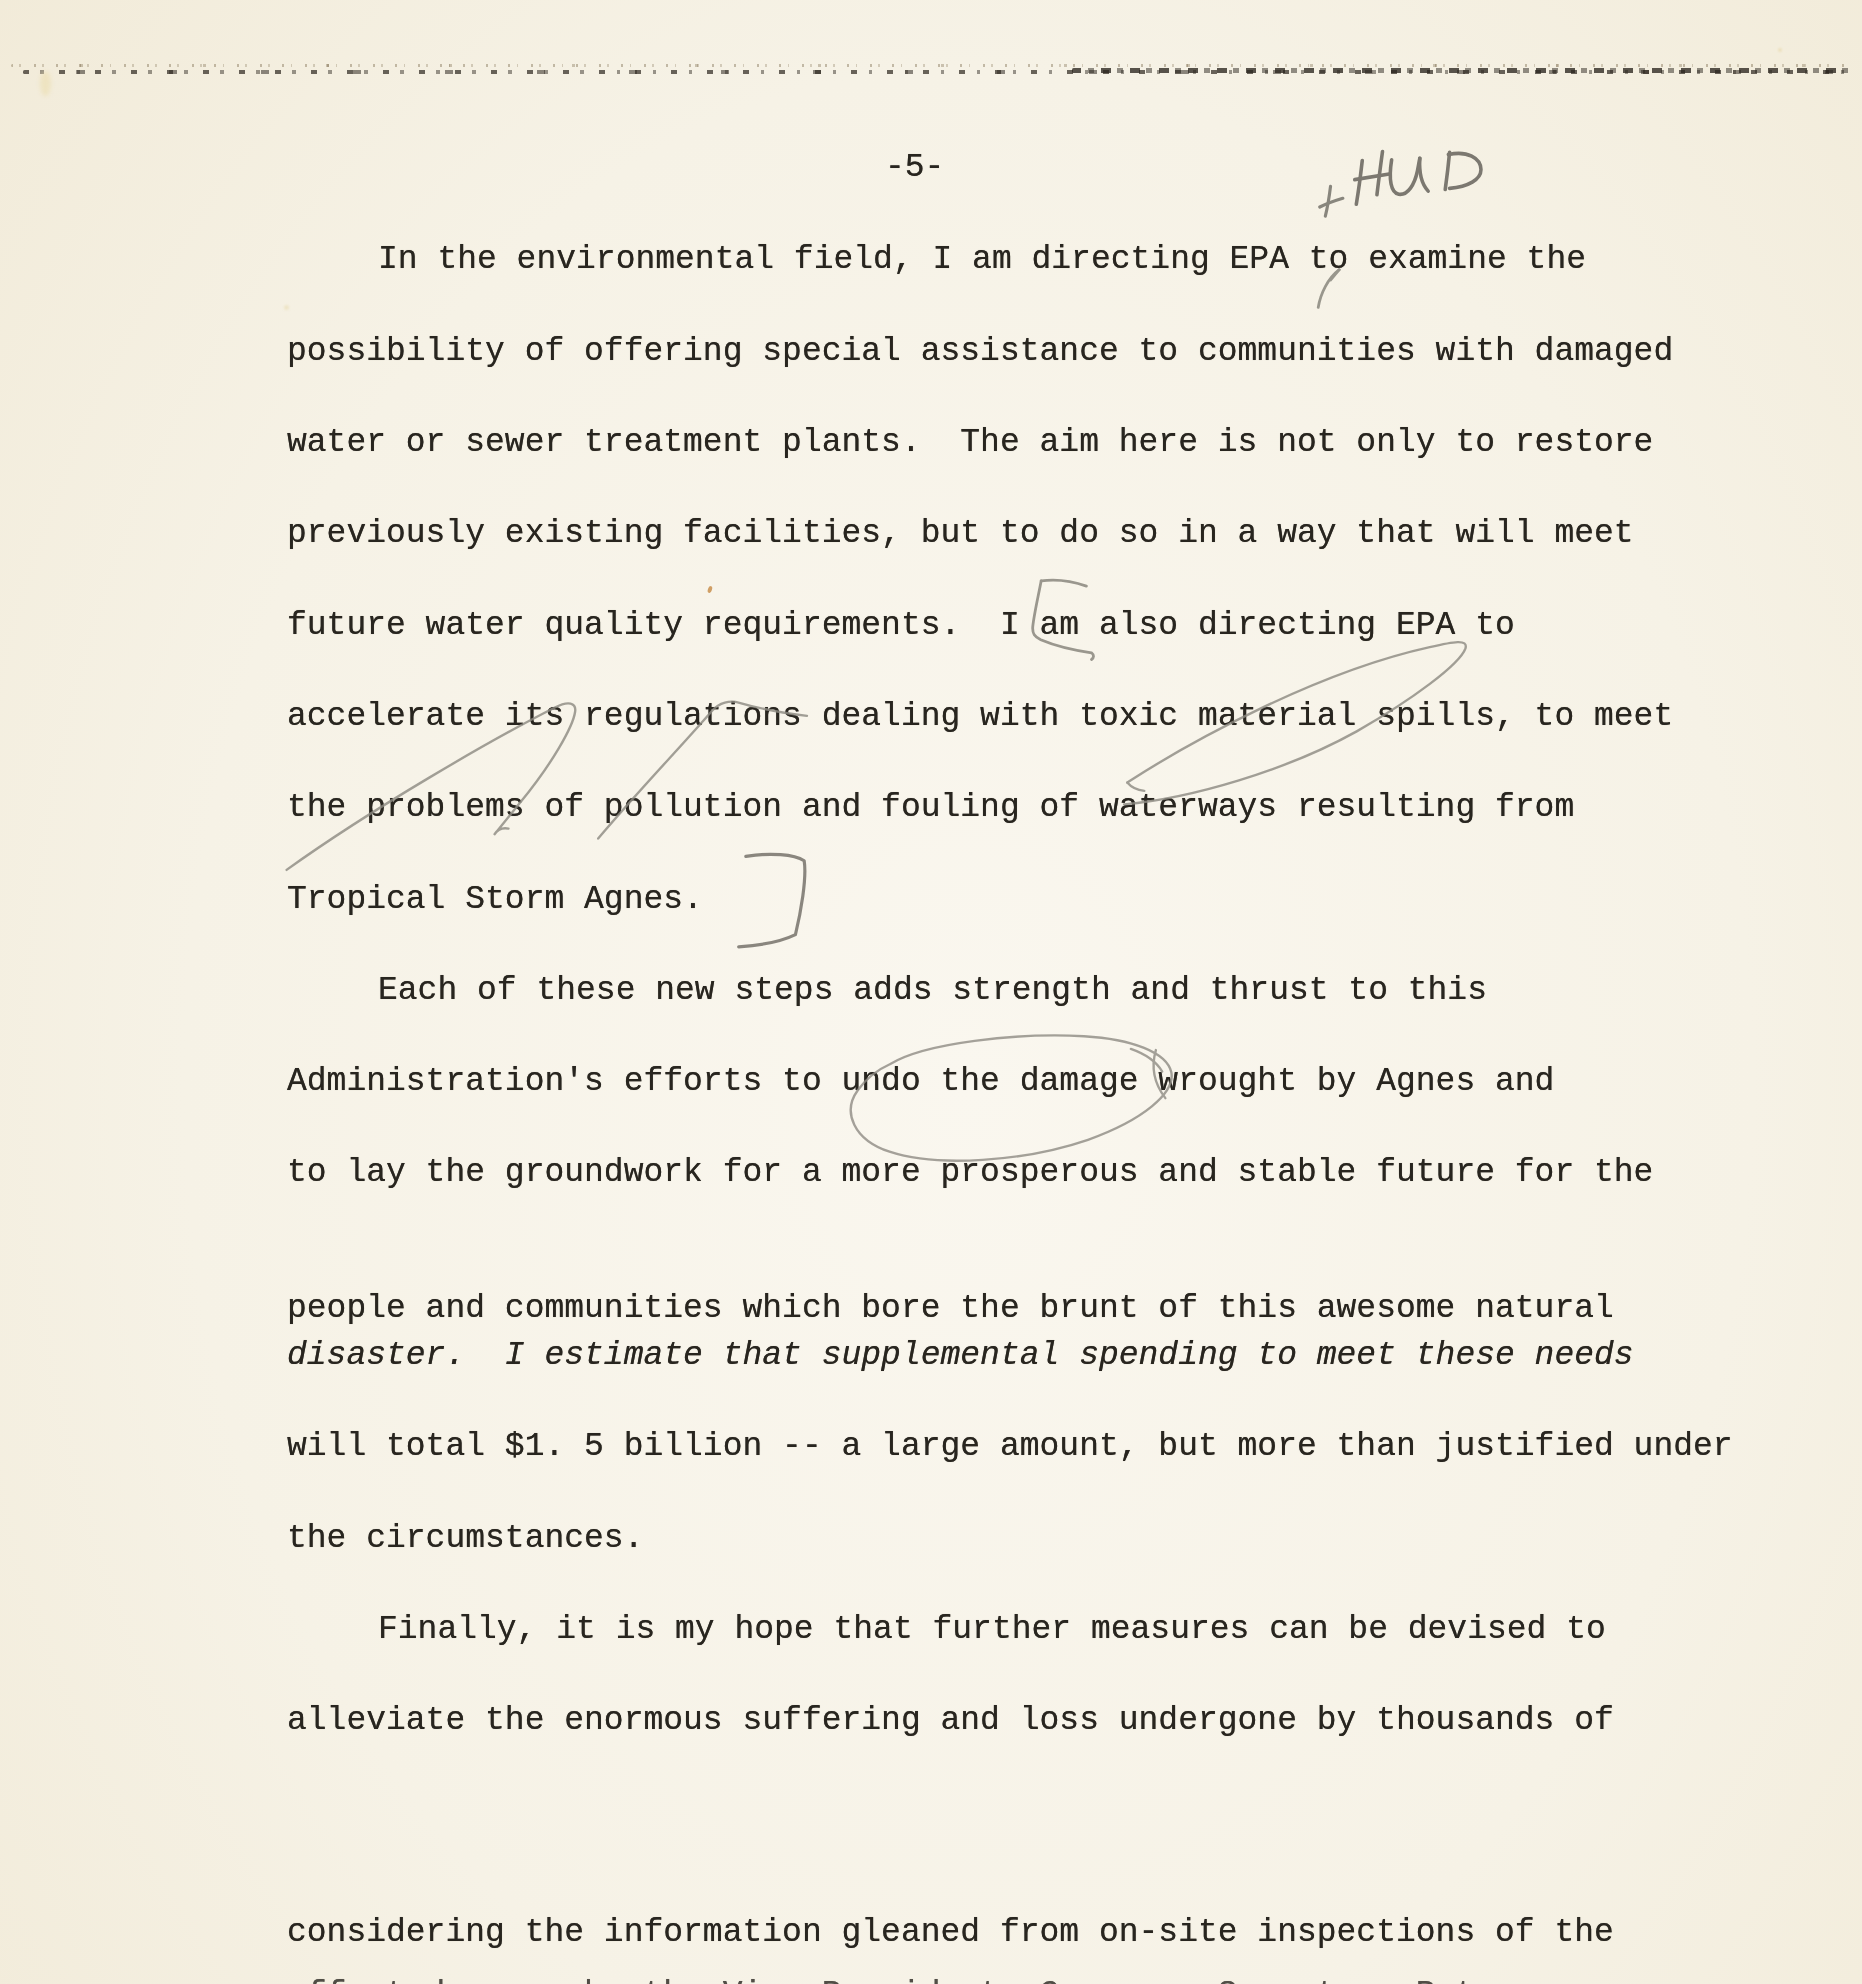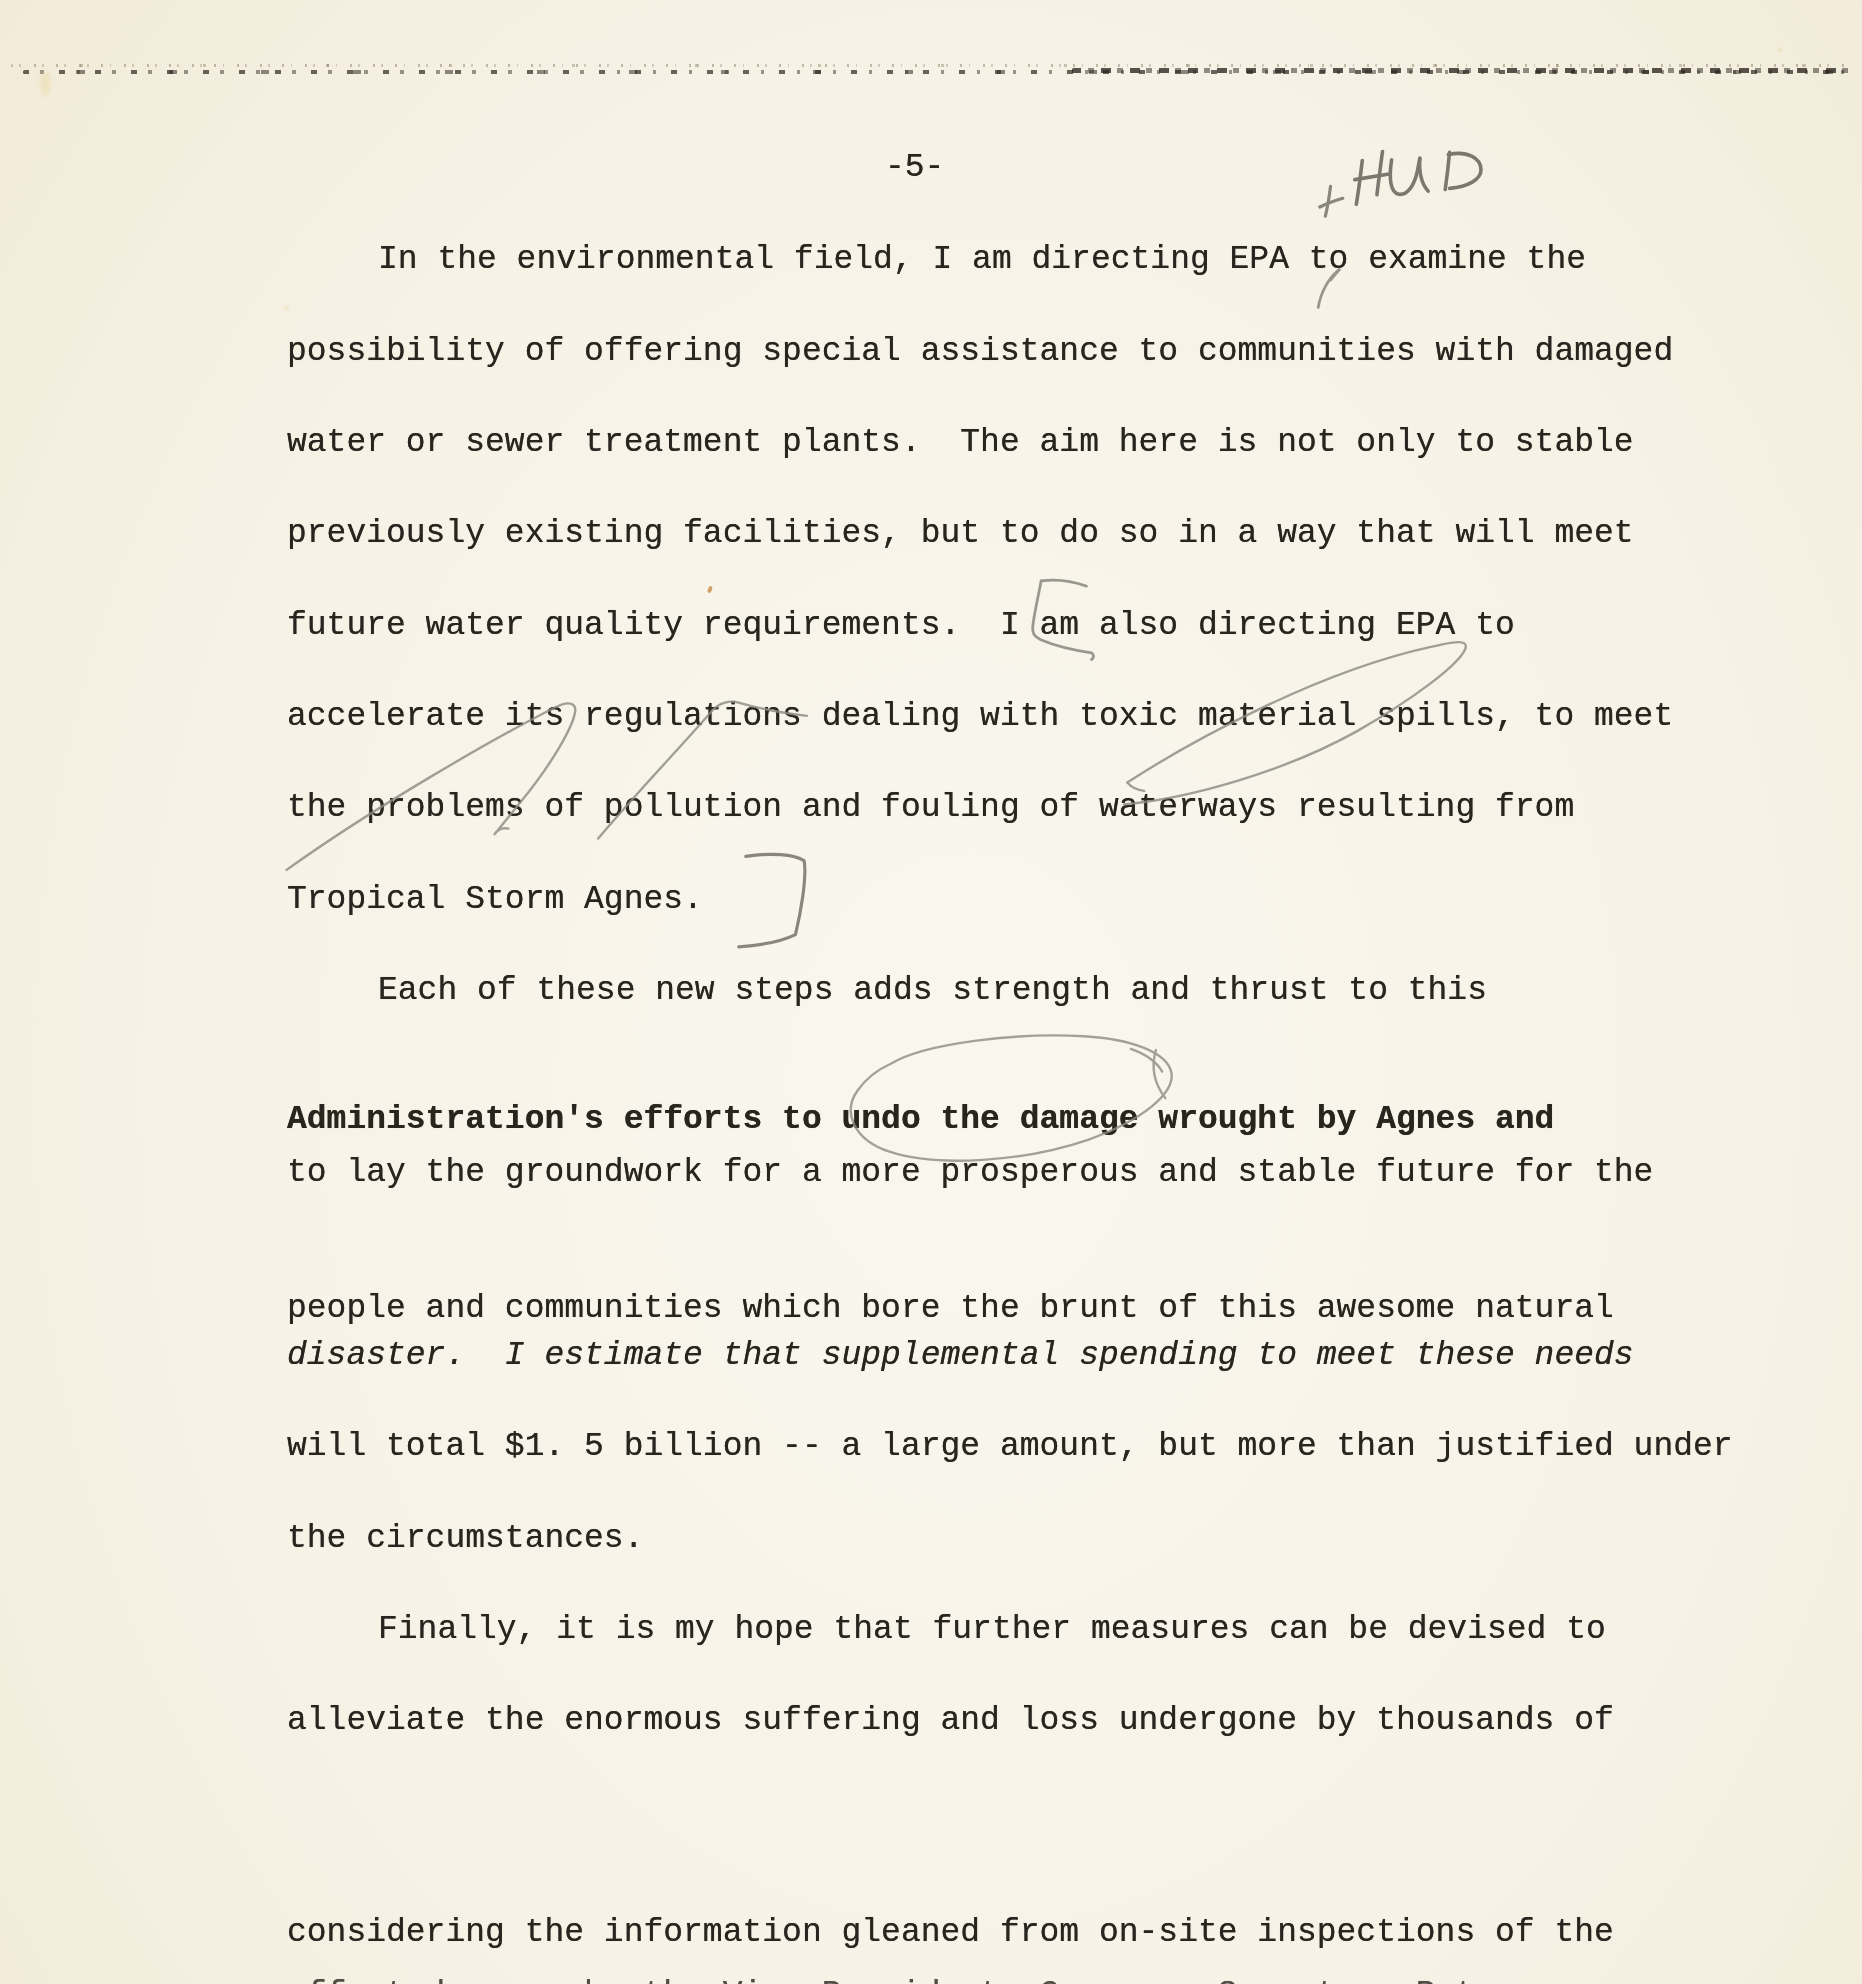--- a/index.html
+++ b/index.html
@@ -65,28 +65,28 @@
 
   <div class="stain stain1"></div>
   <div class="stain stain2"></div>
   <div class="stain stain3"></div>
   <div class="stain stain4"></div>
 
   <div class="tl" style="left:885px;top:151px;">-5-</div>
 
   <div class="tl" style="left:378px;top:243px;">In the environmental field, I am directing EPA to examine the</div>
   <div class="tl" style="left:287px;top:335px;">possibility of offering special assistance to communities with damaged</div>
-  <div class="tl" style="left:287px;top:426px;">water or sewer treatment plants.  The aim here is not only to stable</div>
+  <div class="tl" style="left:287px;top:426px;">water or sewer treatment plants.  The aim here is not only to restore</div>
   <div class="tl" style="left:287px;top:517px;">previously existing facilities, but to do so in a way that will meet</div>
   <div class="tl" style="left:287px;top:609px;">future water quality requirements.  I am also directing EPA to</div>
   <div class="tl" style="left:287px;top:700px;">accelerate its regulations dealing with toxic material spills, to meet</div>
   <div class="tl" style="left:287px;top:791px;">the problems of pollution and fouling of waterways resulting from</div>
   <div class="tl" style="left:287px;top:883px;">Tropical Storm Agnes.</div>
   <div class="tl" style="left:378px;top:974px;">Each of these new steps adds strength and thrust to this</div>
-  <div class="tl" style="left:287px;top:1103px;font-weight:bold;">Administration's efforts to undo the damage wrought by Agnes and</div>
+  <div class="tl" style="left:287px;top:1065px;">Administration's efforts to undo the damage wrought by Agnes and</div>
   <div class="tl" style="left:287px;top:1156px;">to lay the groundwork for a more prosperous and stable future for the</div>
   <div class="tl" style="left:287px;top:1248px;margin-top:44px;">people and communities which bore the brunt of this awesome natural</div>
   <div class="tl" style="left:287px;top:1339px;font-style:italic;">disaster.  I estimate that supplemental spending to meet these needs</div>
   <div class="tl" style="left:287px;top:1430px;">will total $1. 5 billion -- a large amount, but more than justified under</div>
   <div class="tl" style="left:287px;top:1522px;text-align:right;">the circumstances.</div>
   <div class="tl" style="left:378px;top:1613px;">Finally, it is my hope that further measures can be devised to</div>
   <div class="tl" style="left:287px;top:1704px;">alleviate the enormous suffering and loss undergone by thousands of</div>
   <div class="tl" style="left:287px;top:1887px;margin-top:29px;">considering the information gleaned from on-site inspections of the</div>
   <div class="tl faint" style="left:287px;top:1978px;">affected areas by the Vice President, Commerce Secretary Peterson,</div>
 

